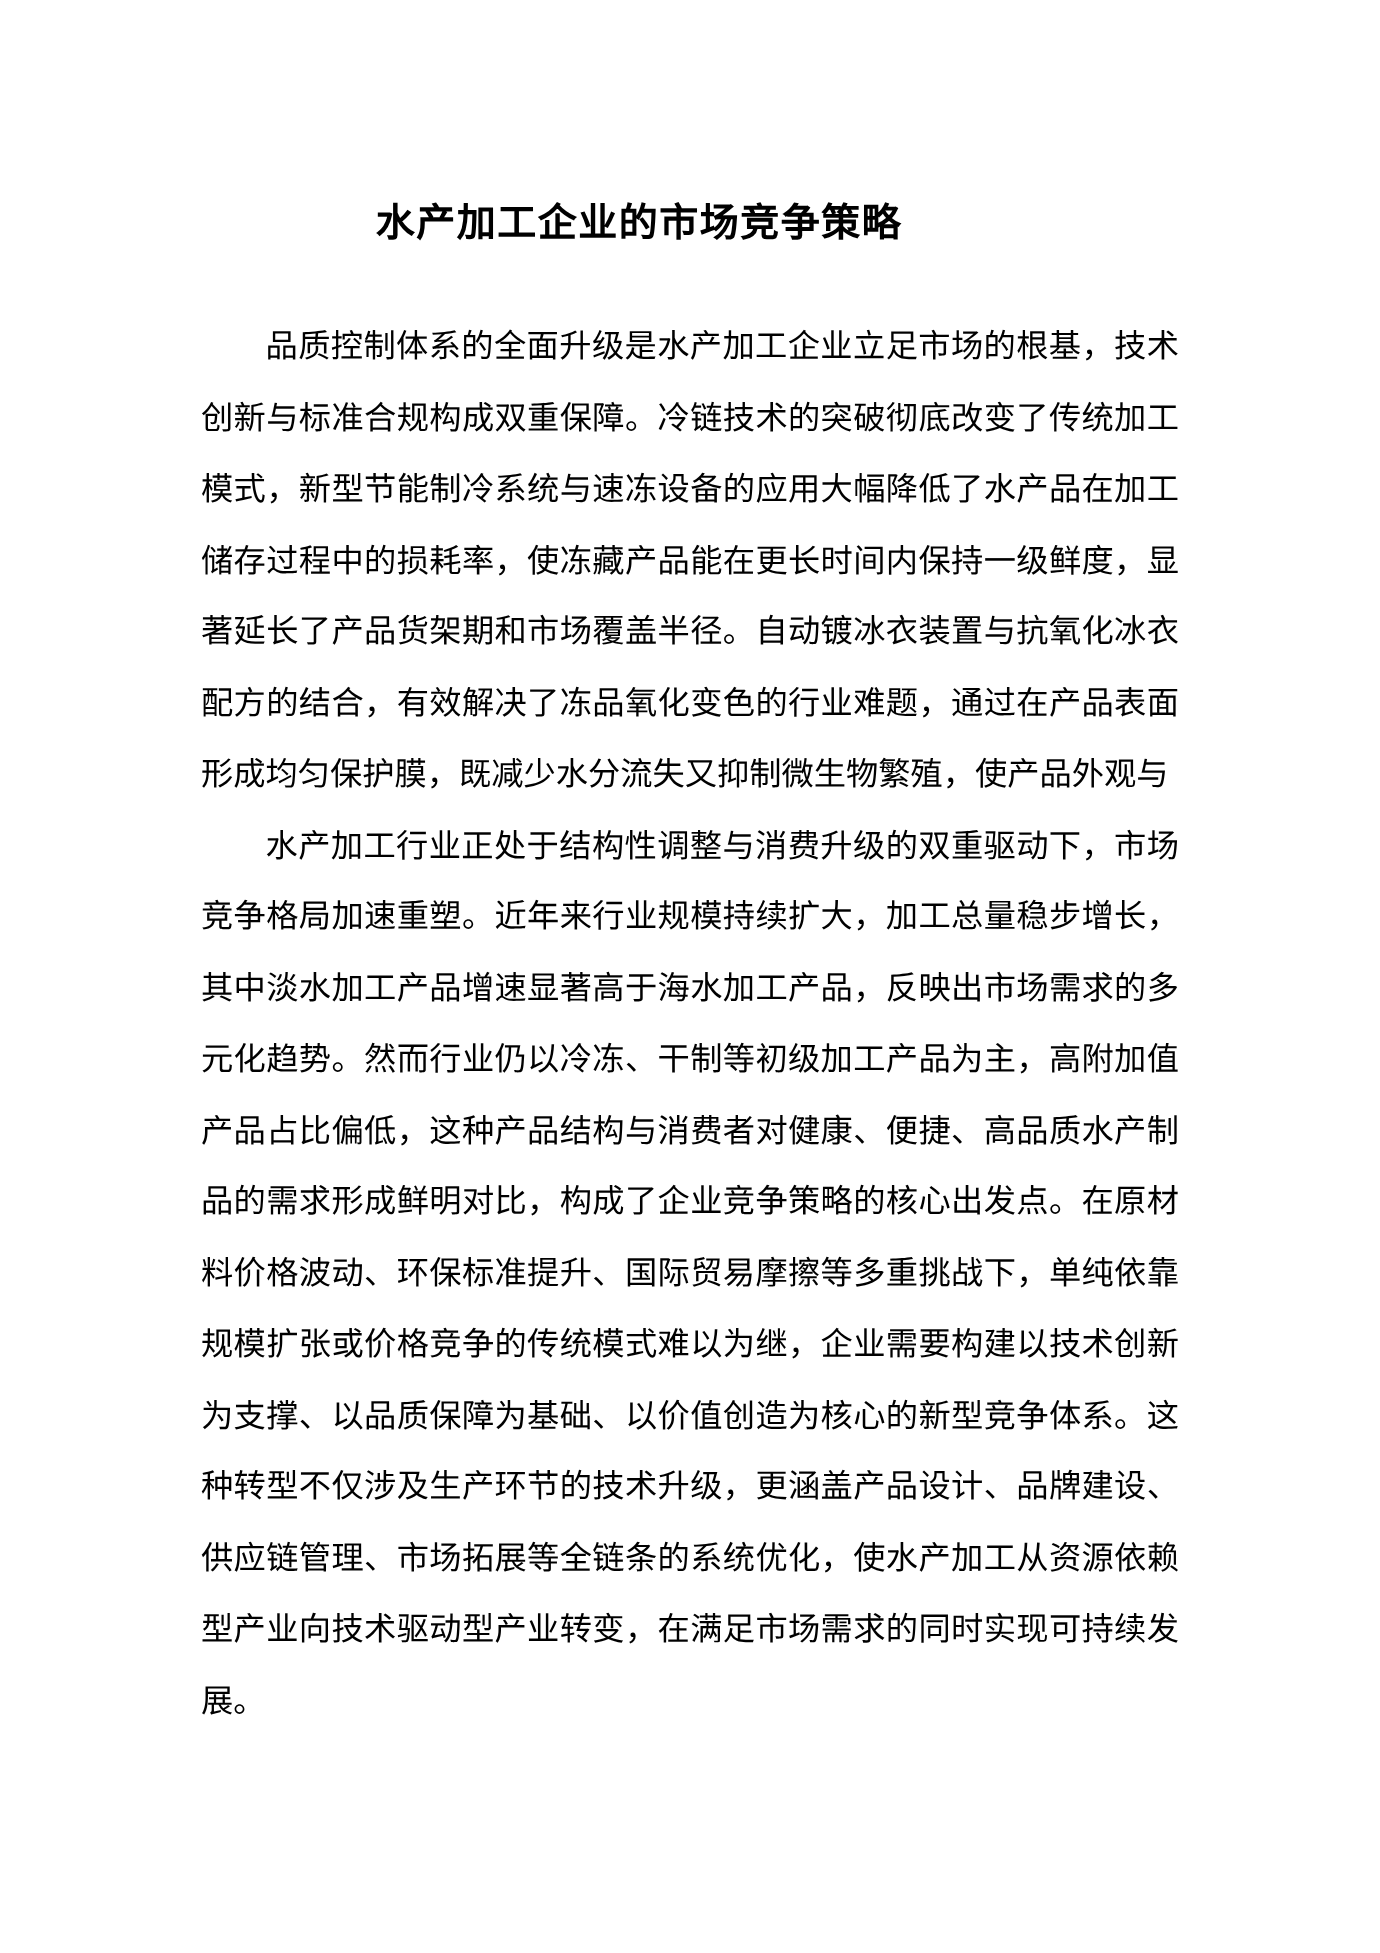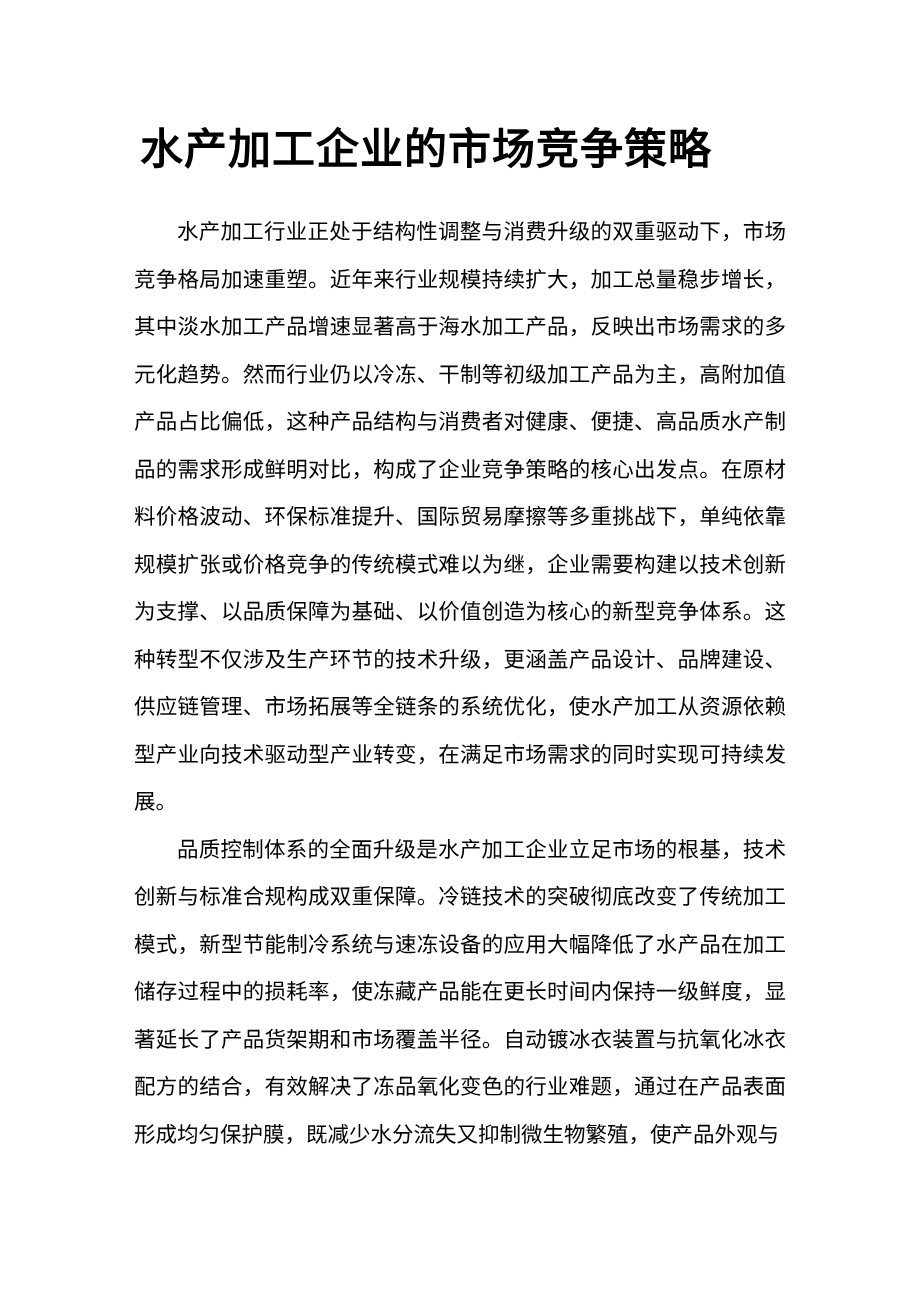--- a/index.html
+++ b/index.html
@@ -13,21 +13,21 @@
     overflow: hidden;
     padding-top: 126px;
     font-family: "DejaVu Serif", "Liberation Serif", serif;
     color: #000000;
   }
   .doc-title {
     width: 852px;
     text-align: center;
     font-family: "DejaVu Sans", "Liberation Sans", sans-serif;
     font-weight: 700;
-    font-size: 43px;
+    font-size: 26px;
     line-height: 46px;
     color: #000000;
     letter-spacing: 1px;
     margin-bottom: 36px;
   }
   .doc-body {
     width: 652px;
     margin: 0 auto;
   }
   .doc-body p {
@@ -39,16 +39,16 @@
     color: #000000;
     word-break: break-all;
   }
 </style>
 </head>
 <body>
 
 <div class="page">
   <h1 class="doc-title">水产加工企业的市场竞争策略</h1>
   <div class="doc-body">
+    <p>品质控制体系的全面升级是水产加工企业立足市场的根基，技术创新与标准合规构成双重保障。冷链技术的突破彻底改变了传统加工模式，新型节能制冷系统与速冻设备的应用大幅降低了水产品在加工储存过程中的损耗率，使冻藏产品能在更长时间内保持一级鲜度，显著延长了产品货架期和市场覆盖半径。自动镀冰衣装置与抗氧化冰衣配方的结合，有效解决了冻品氧化变色的行业难题，通过在产品表面形成均匀保护膜，既减少水分流失又抑制微生物繁殖，使产品外观与</p>
     <p>水产加工行业正处于结构性调整与消费升级的双重驱动下，市场竞争格局加速重塑。近年来行业规模持续扩大，加工总量稳步增长，其中淡水加工产品增速显著高于海水加工产品，反映出市场需求的多元化趋势。然而行业仍以冷冻、干制等初级加工产品为主，高附加值产品占比偏低，这种产品结构与消费者对健康、便捷、高品质水产制品的需求形成鲜明对比，构成了企业竞争策略的核心出发点。在原材料价格波动、环保标准提升、国际贸易摩擦等多重挑战下，单纯依靠规模扩张或价格竞争的传统模式难以为继，企业需要构建以技术创新为支撑、以品质保障为基础、以价值创造为核心的新型竞争体系。这种转型不仅涉及生产环节的技术升级，更涵盖产品设计、品牌建设、供应链管理、市场拓展等全链条的系统优化，使水产加工从资源依赖型产业向技术驱动型产业转变，在满足市场需求的同时实现可持续发展。</p>
-    <p>品质控制体系的全面升级是水产加工企业立足市场的根基，技术创新与标准合规构成双重保障。冷链技术的突破彻底改变了传统加工模式，新型节能制冷系统与速冻设备的应用大幅降低了水产品在加工储存过程中的损耗率，使冻藏产品能在更长时间内保持一级鲜度，显著延长了产品货架期和市场覆盖半径。自动镀冰衣装置与抗氧化冰衣配方的结合，有效解决了冻品氧化变色的行业难题，通过在产品表面形成均匀保护膜，既减少水分流失又抑制微生物繁殖，使产品外观与</p>
   </div>
 </div>
 
 </body></html>

